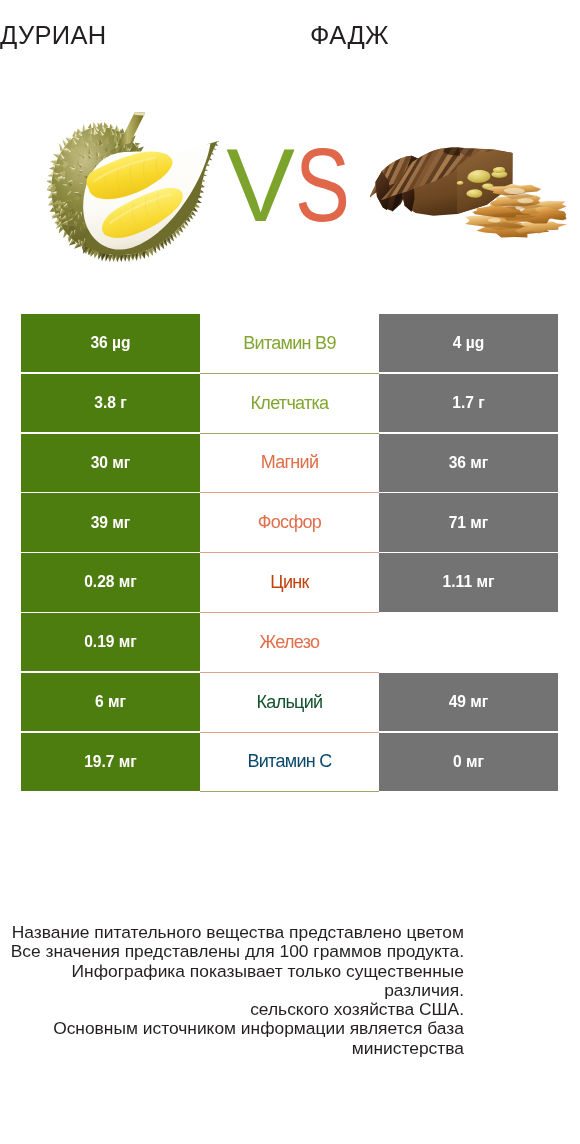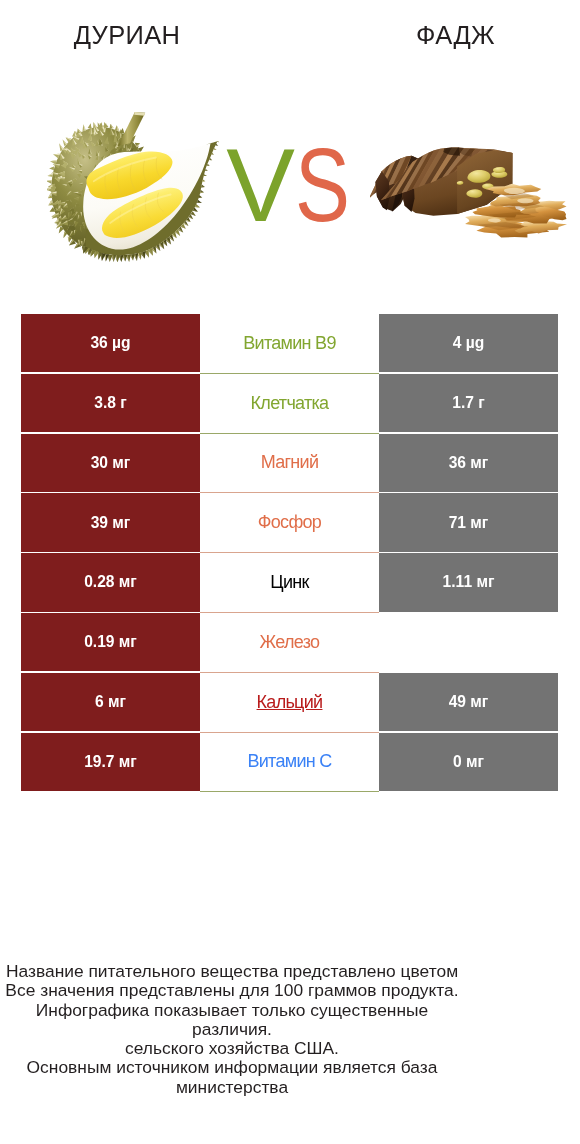--- a/index.html
+++ b/index.html
@@ -1,35 +1,35 @@
 <!DOCTYPE html>
 <html><head>
 <meta charset="utf-8">
 <style>
   html,body{margin:0;padding:0;background:#fff;}
   body{width:580px;height:1144px;font-family:"Liberation Sans",sans-serif;overflow:hidden;}
   .page{position:relative;width:580px;height:1144px;background:#fff;}
   .hdr{position:absolute;top:0;left:0;width:580px;height:290px;}
-  .ttl{position:absolute;top:19px;font-size:25.5px;line-height:32px;color:#231f20;letter-spacing:0.35px;text-align:center;}
+  .ttl{position:absolute;top:19px;font-size:25.5px;line-height:32px;color:#231f20;letter-spacing:0.35px;}
   .ttl-l{left:0;width:254px;}
   .ttl-r{left:310px;width:291px;}
   .vs{position:absolute;top:134px;left:5px;width:580px;text-align:center;font-size:103px;line-height:103px;font-weight:400;white-space:nowrap;}
   .vs .s{display:inline-block;transform:scaleX(0.80);transform-origin:left center;}
   .vs .v{color:#7CA32B;}
   .vs .s{color:#E0674A;}
   .img-durian{position:absolute;left:47px;top:110px;width:173px;height:152px;}
   .img-fudge{position:absolute;left:370px;top:132px;width:198px;height:136.5px;}
   .tbl{position:absolute;left:21px;top:314px;width:537px;}
   .row{display:flex;height:59.8px;}
   .c{display:flex;align-items:center;justify-content:center;font-size:15.6px;font-weight:600;box-sizing:border-box;}
   .c.m{font-size:18px;font-weight:500;letter-spacing:-0.7px;}
-  .c.l{width:179px;background:#7f1d1d;color:#fff;height:58.4px;}
+  .c.l{width:179px;background:#4d7c0f;color:#fff;height:58.4px;}
   .c.r{width:179px;background:#737373;color:#fff;height:58.4px;}
   .c.m{width:179px;background:#fff;height:59.8px;border-bottom:1px solid;}
-  .foot{position:absolute;left:0;top:962px;width:464px;text-align:center;font-size:17.4px;color:#231f20;line-height:19.3px;}
+  .foot{position:absolute;left:0;top:923px;width:464px;text-align:right;font-size:17.4px;color:#231f20;line-height:19.3px;}
 </style>
 </head>
 <body>
 
 <div class="page">
   <div class="hdr">
     <div class="ttl ttl-l">ДУРИАН</div>
     <div class="ttl ttl-r">ФАДЖ</div>
     <svg class="img-durian" preserveAspectRatio="none" viewBox="0 0 400 320" xmlns="http://www.w3.org/2000/svg">
 <defs>
@@ -373,35 +373,35 @@
         <div class="c m" style="color: rgb(224, 110, 73); border-bottom-color: rgb(217, 165, 143);">Магний</div>
         <div class="c r">36 мг</div>
       </div>
       <div class="row">
         <div class="c l">39 мг</div>
         <div class="c m" style="color: rgb(224, 110, 73); border-bottom-color: rgb(217, 165, 143);">Фосфор</div>
         <div class="c r">71 мг</div>
       </div>
       <div class="row">
         <div class="c l">0.28 мг</div>
-        <div class="c m" style="color: #000000; border-bottom-color: rgb(217, 165, 143);">Цинк</div>
+        <div class="c m" style="color: #c2410c; border-bottom-color: rgb(217, 165, 143);">Цинк</div>
         <div class="c r">1.11 мг</div>
       </div>
       <div class="row">
         <div class="c l">0.19 мг</div>
         <div class="c m" style="color: rgb(224, 110, 73); border-bottom-color: rgb(217, 165, 143);">Железо</div>
       </div>
       <div class="row">
         <div class="c l">6 мг</div>
-        <div class="c m" style="color: #b91c1c; border-bottom-color: rgb(217, 165, 143); text-decoration: underline;">Кальций</div>
+        <div class="c m" style="color: #14532d; border-bottom-color: rgb(217, 165, 143);">Кальций</div>
         <div class="c r">49 мг</div>
       </div>
       <div class="row">
         <div class="c l">19.7 мг</div>
-        <div class="c m" style="color: #3b82f6; border-bottom-color: rgb(154, 168, 104);">Витамин C</div>
+        <div class="c m" style="color: #0c4a6e; border-bottom-color: rgb(154, 168, 104);">Витамин C</div>
         <div class="c r">0 мг</div>
       </div>
     </div>
   <div class="foot" id="foot">
       <div>Название питательного вещества представлено цветом</div>
       <div>Все значения представлены для 100 граммов продукта.</div>
       <div>Инфографика показывает только существенные различия.</div>
       <div>сельского хозяйства США.</div>
       <div>Основным источником информации является база министерства</div>
     </div>

